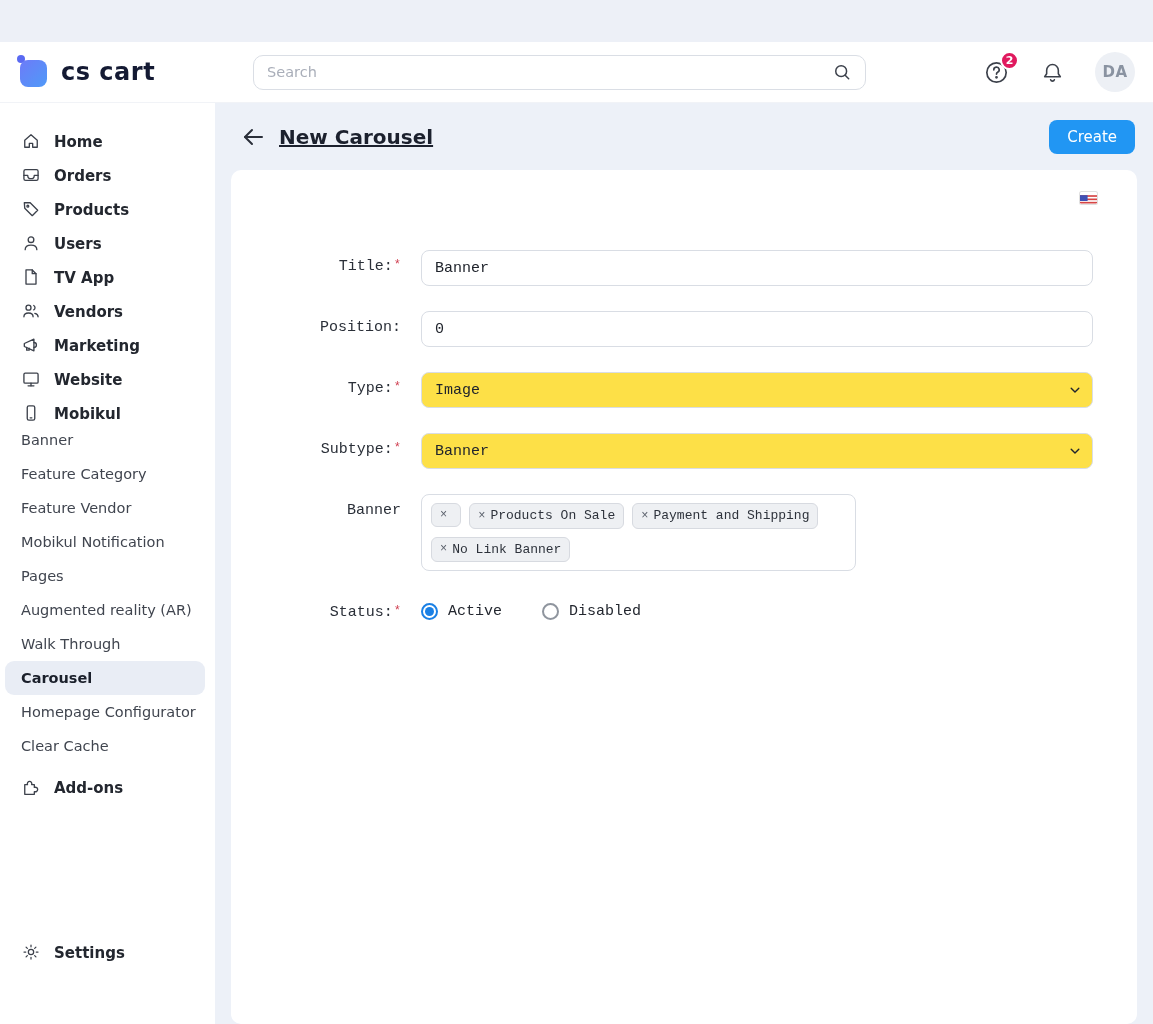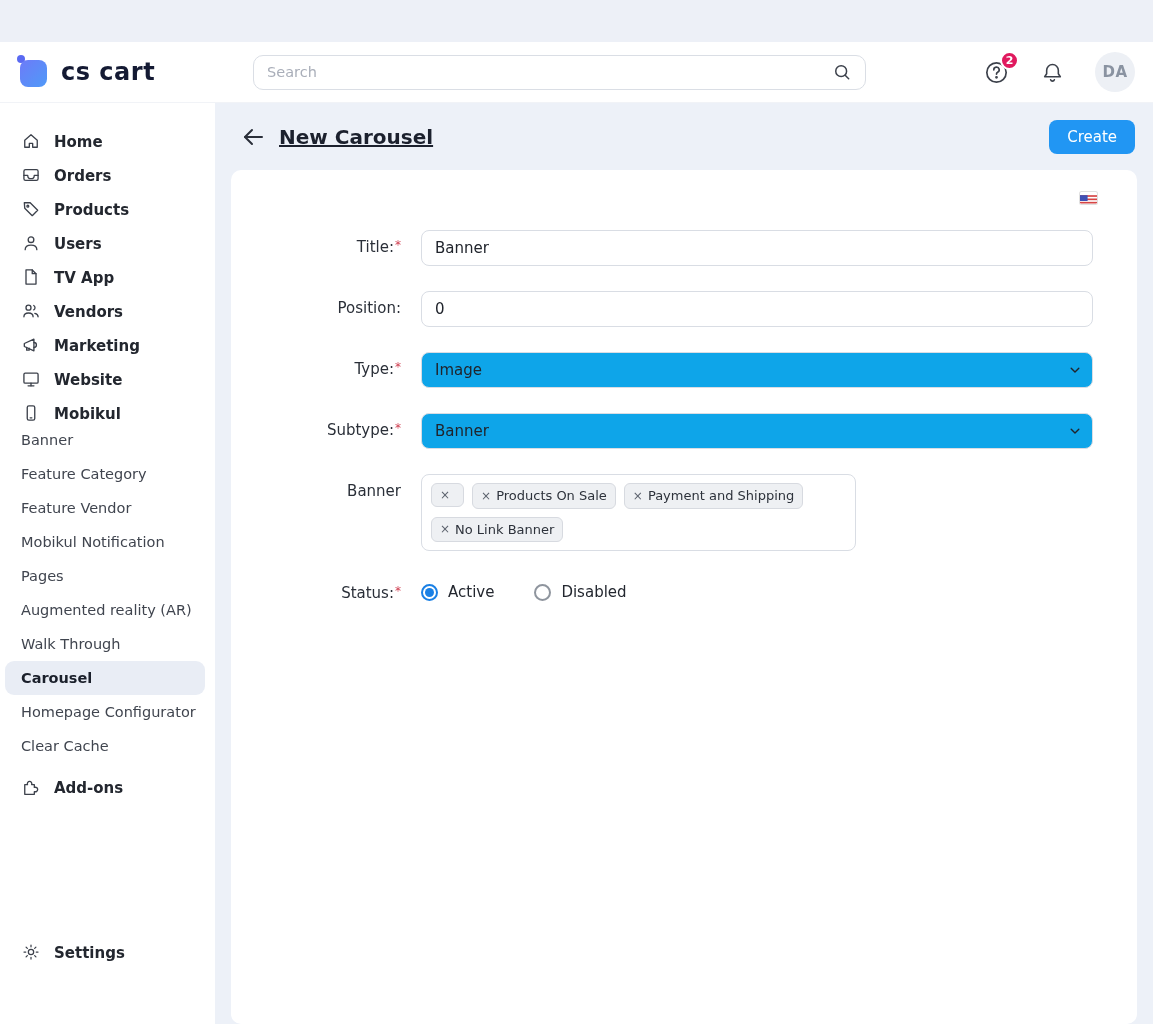--- a/index.html
+++ b/index.html
@@ -75,35 +75,35 @@
     margin-left:auto; height:34px; padding:0 18px; background:#2196f3; border:none;
     border-radius:8px; color:#fff; font-size:15px; cursor:pointer; font-family:inherit;
   }
   .card {
     background:#fff; border-radius:10px; flex:1; position:relative; padding-top:22px;
     margin-bottom:0;
   }
   .flag-row { display:flex; justify-content:flex-end; padding-right:40px; }
   .flag { width:17px; height:12px; border-radius:1.5px; overflow:hidden; cursor:pointer;
           box-shadow:0 0 0 1px rgba(0,0,0,0.12); }
-  .form { margin-top:26px; }
+  .form { margin-top:46px;font-family:Liberation Mono, monospace; }
   .form-row { display:flex; align-items:flex-start; margin-bottom:25px; }
   .form-label {
     width:190px; flex-shrink:0; text-align:right; padding-right:20px; padding-top:8px;
     font-size:15px; color:#2a2f38;
   }
   .req { color:#cf3d4f; font-size:12px; vertical-align:top; margin-left:1px; }
   .form-input {
     width:672px; height:36px; border:1px solid #d9dde4; border-radius:8px;
     padding:0 13px; font-size:15px; color:#20242c; outline:none; font-family:inherit;
     background:#fff;
   }
   .form-select {
     width:672px; height:36px; border:1px solid #d9dde4; border-radius:8px;
-    padding:0 10px 0 13px; font-size:15px; color:#20242c; background:#0ea5e9;
+    padding:0 10px 0 13px; font-size:15px; color:#20242c; background:#fde047;
     display:flex; align-items:center; justify-content:space-between; cursor:pointer;
   }
   .banner-box {
     width:435px; min-height:71px; border:1px solid #d9dde4; border-radius:8px;
     padding:8px 9px; display:flex; gap:8px; align-items:flex-start; flex-wrap:wrap;
     cursor:text;
   }
   .tag {
     background:#eef0f3; border:1px solid #d7dae0; border-radius:6px; padding:4px 8px;
     font-size:13px; color:#2d323b; display:flex; align-items:center; gap:5px; cursor:pointer;

